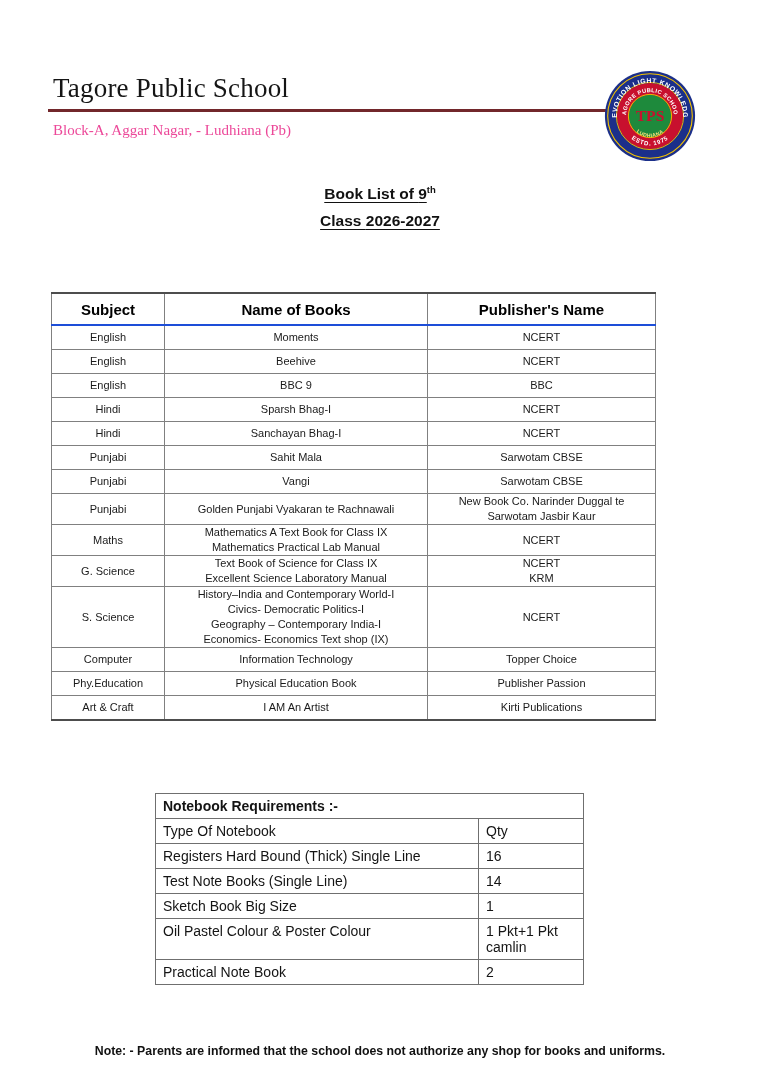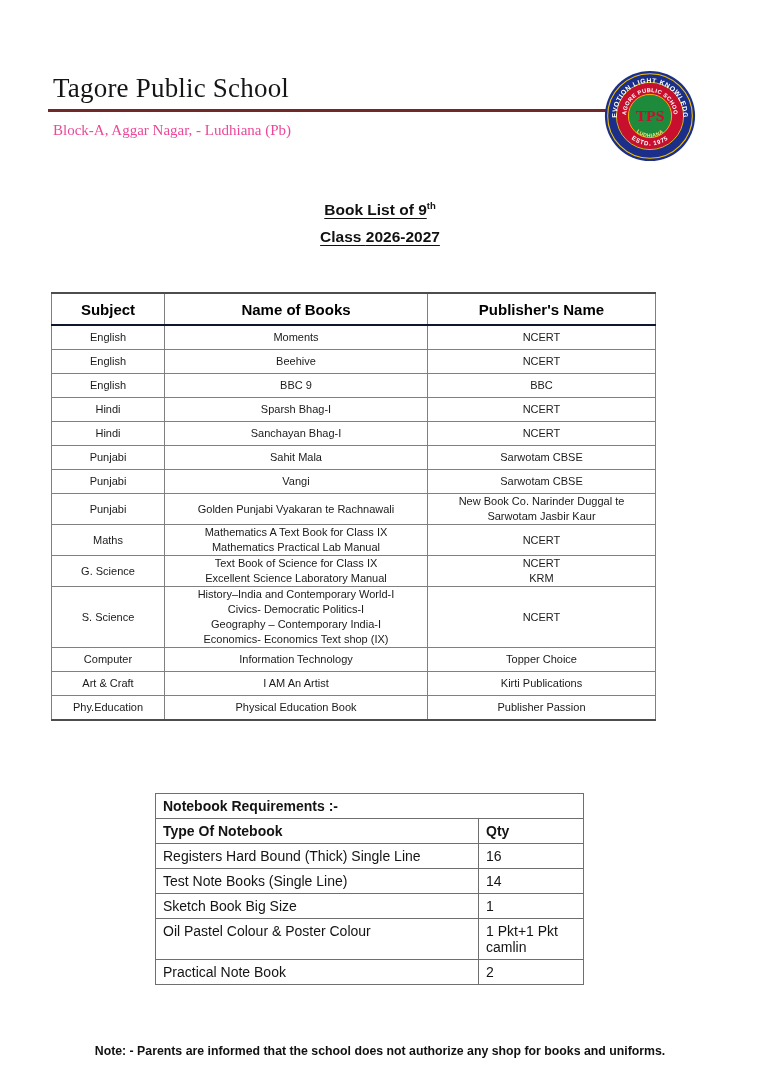--- a/index.html
+++ b/index.html
@@ -75,21 +75,20 @@
   .doc-title {
     position: absolute;
     left: 0;
     top: 176px;
     width: 760px;
     text-align: center;
     font-size: 15.5px;
     font-weight: bold;
     line-height: 27px;
     color: #111;
-    margin-top: 16px;
   }
   .doc-title .line { display: block; }
   .u { text-decoration: underline; text-underline-offset: 3px; }
   sup { font-size: 9.5px; vertical-align: super; }
 
   
   .book-table {
     position: absolute;
     left: 51px;
     top: 292px;
@@ -104,21 +103,21 @@
     text-align: center;
     font-size: 11px;
     line-height: 15px;
     color: #1a1a1a;
   }
   .book-table thead th {
     font-size: 15px;
     font-weight: bold;
     height: 30px;
     border-top: 2px solid #4d4d4d;
-    border-bottom: 2px solid #0f172a;
+    border-bottom: 2px solid #1d4ed8;
     color: #000;
   }
   .book-table tbody td { height: 23px; }
   .col-subject  { width: 113px; }
   .col-book     { width: 263px; }
   .col-pub      { width: 228px; }
   .cell-lines span { display: block; }
   .va-bottom { vertical-align: bottom; padding-bottom: 3px; }
   .va-top    { vertical-align: top; padding-top: 5px; }
   .tall-2 { height: 40px; }
@@ -141,21 +140,21 @@
     font-size: 14px;
     line-height: 16px;
     vertical-align: top;
     text-align: left;
     color: #141414;
     height: 14px;
   }
   .nb-col-type { width: 323px; }
   .nb-col-qty  { width: 105px; }
   .nb-title-cell { font-weight: bold; height: 18px; }
-  .nb-head { font-weight: bold; }
+  .nb-head { font-weight: normal; }
   .nb-tall { height: 33px; }
 
   
   .footer-note {
     position: absolute;
     left: 0;
     top: 1044px;
     width: 760px;
     text-align: center;
     font-size: 12.3px;
@@ -294,28 +293,28 @@
           <span>Economics- Economics Text shop (IX)</span>
         </td>
         <td class="tall-4">NCERT</td>
       </tr>
       <tr>
         <td>Computer</td>
         <td>Information Technology</td>
         <td>Topper Choice</td>
       </tr>
       <tr>
+        <td>Phy.Education</td>
+        <td>Physical Education Book</td>
+        <td>Publisher  Passion</td>
+      </tr>
+      <tr>
         <td>Art &amp; Craft</td>
         <td>I AM An Artist</td>
         <td>Kirti Publications</td>
-      </tr>
-      <tr>
-        <td>Phy.Education</td>
-        <td>Physical Education Book</td>
-        <td>Publisher  Passion</td>
       </tr>
     </tbody>
   </table>
 
   <table class="nb-table">
     <colgroup>
         <col class="nb-col-type">
         <col class="nb-col-qty">
       </colgroup>
     <tbody>

